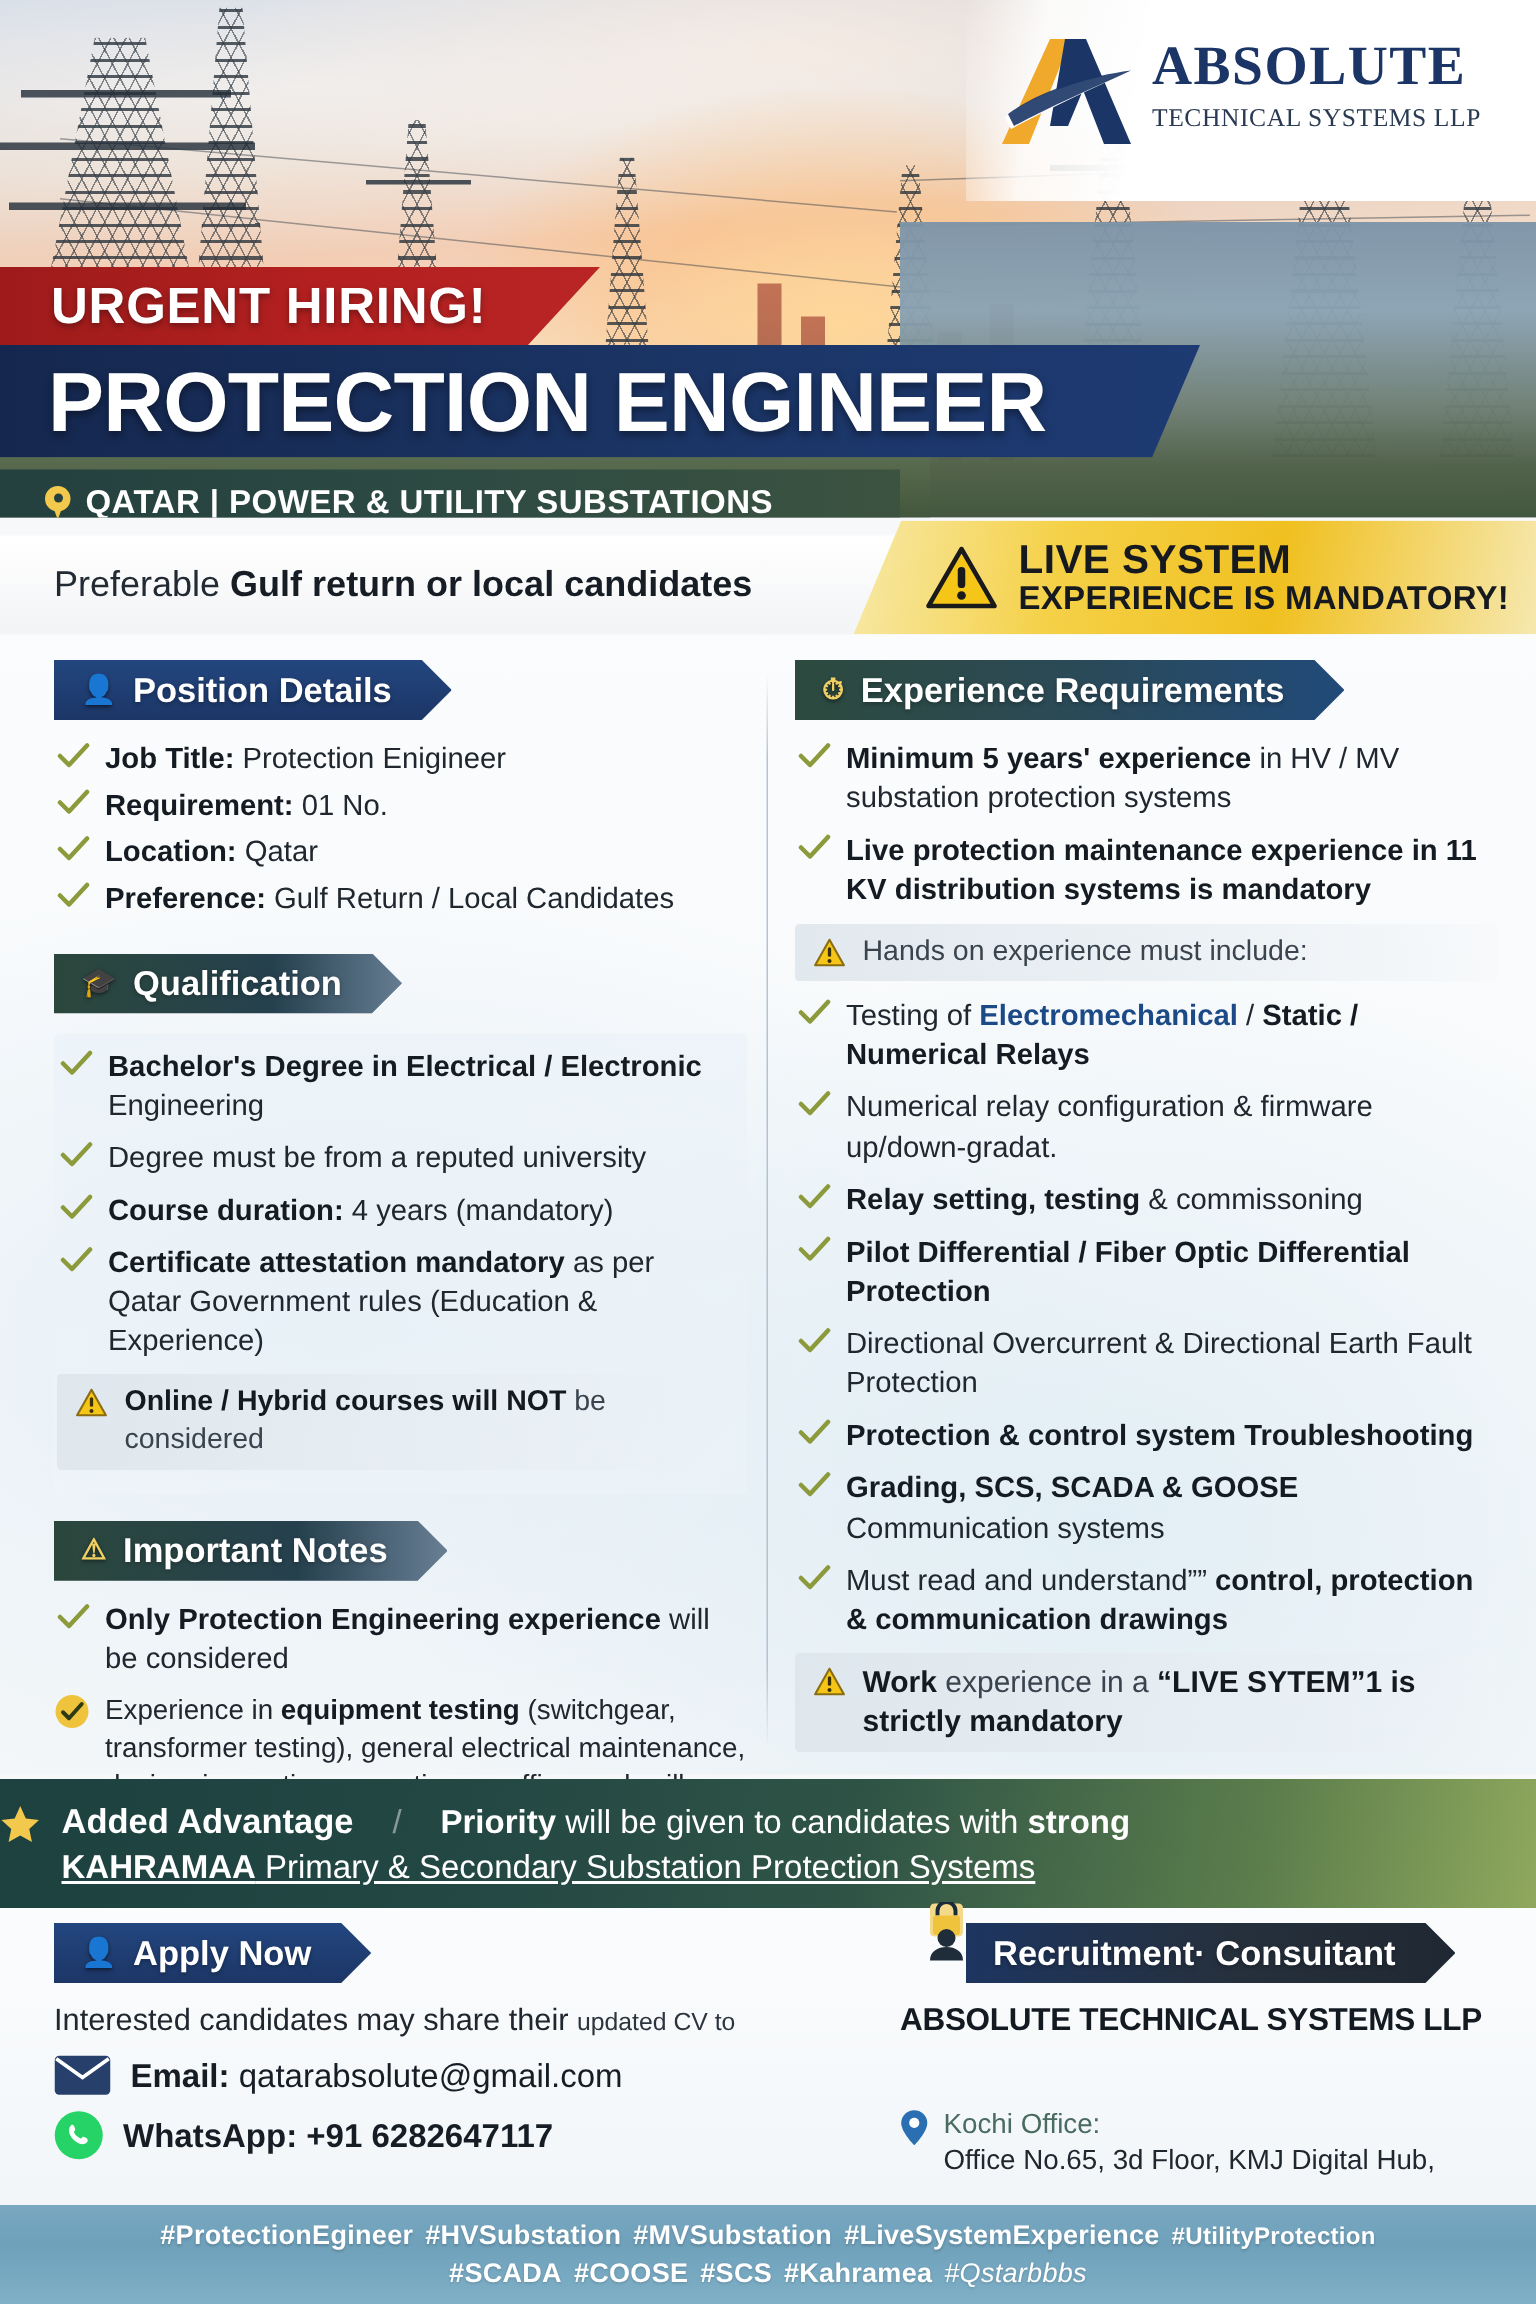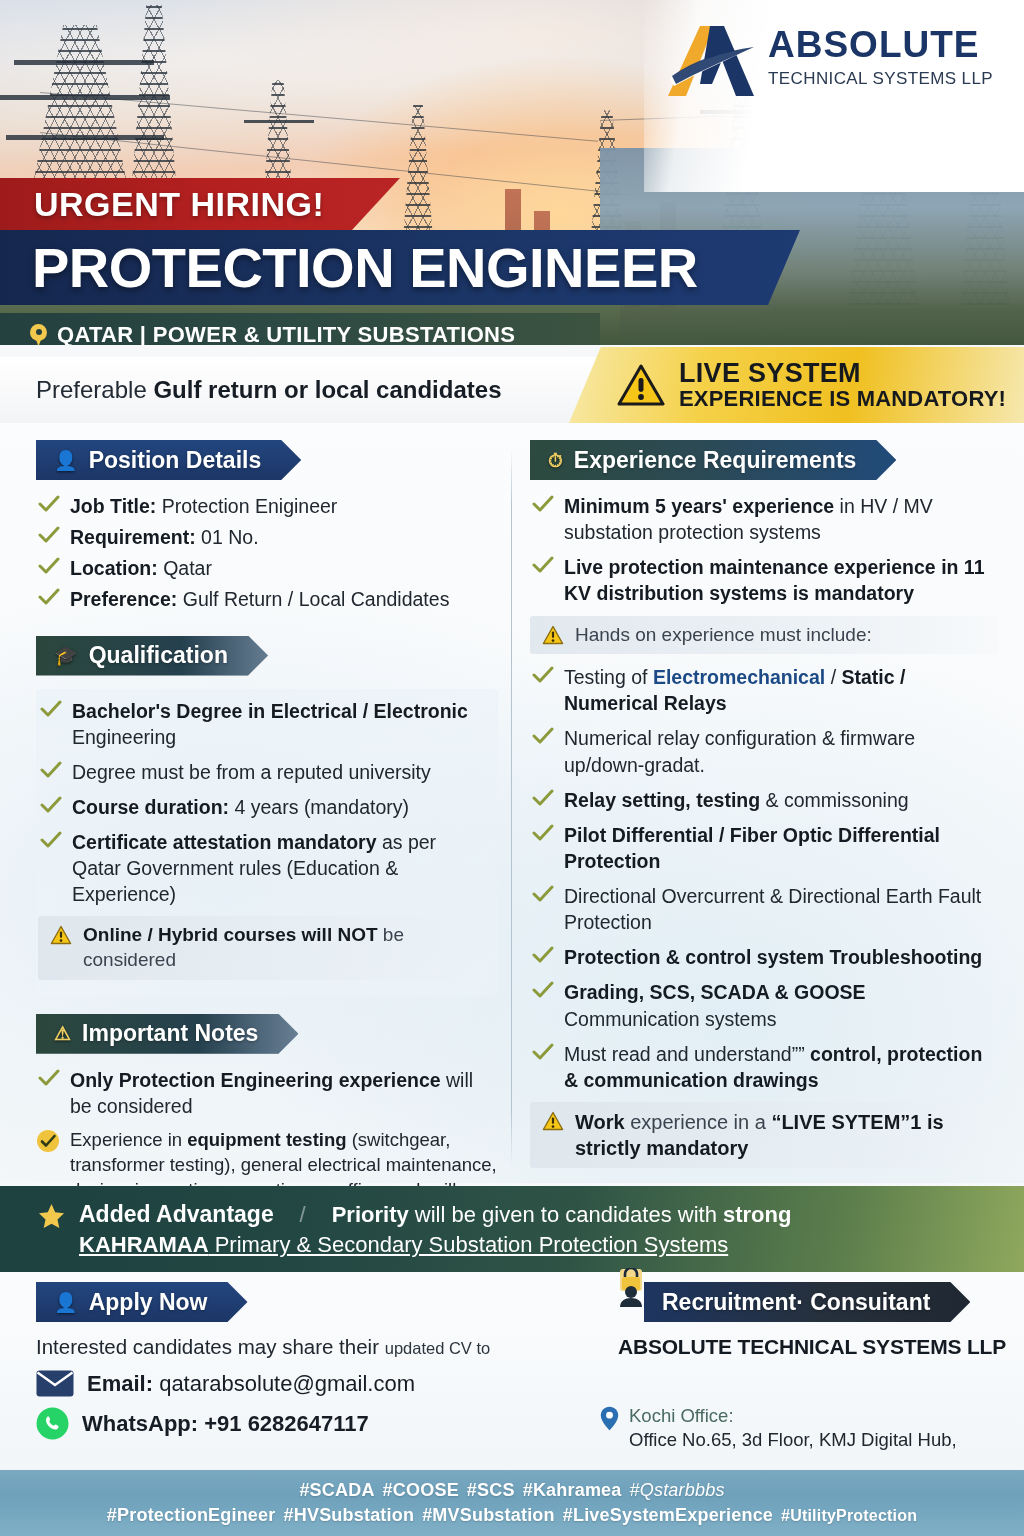--- a/index.html
+++ b/index.html
@@ -30,22 +30,23 @@
     background: radial-gradient(ellipse at 50% 60%, rgba(255,214,150,0.92) 0%, rgba(255,186,110,0.45) 38%, rgba(255,200,150,0.0) 72%);
   }
   .sky-clouds {
     position: absolute; left: 0; top: 0; width: 1024px; height: 200px;
     background:
       radial-gradient(ellipse at 18% 30%, rgba(255,255,255,0.55) 0%, rgba(255,255,255,0) 55%),
       radial-gradient(ellipse at 52% 16%, rgba(255,236,222,0.6) 0%, rgba(255,255,255,0) 50%),
       radial-gradient(ellipse at 78% 38%, rgba(210,225,240,0.5) 0%, rgba(255,255,255,0) 55%);
   }
   .logo-plate {
-    position: absolute; right: 0; top: 0; width: 380px; height: 192px;
+    position: absolute; right: 0; top: 0; width: 380px; height: 134px;
     background: linear-gradient(100deg, rgba(255,255,255,0.0) 0%, rgba(255,255,255,0.85) 14%, #ffffff 32%, #ffffff 100%);
+    font-family: Liberation Serif, serif;
   }
   .ground-right {
     position: absolute; right: 0; top: 148px; width: 424px; height: 197px;
     background: linear-gradient(180deg, #7d94a8 0%, #8aa3b4 30%, #6f7f74 62%, #4f6048 82%, #3f5339 100%);
     opacity: 0.96;
   }
   .ground-left {
     position: absolute; left: 0; top: 300px; width: 620px; height: 45px;
     background: linear-gradient(180deg, #5d6f52 0%, #43573c 100%);
   }
@@ -230,21 +231,21 @@
   
   .advantage {
     position: absolute; left: 0; top: 1186px; width: 1024px; height: 86px;
     background: linear-gradient(100deg, #1f4240 0%, #23474180 0%, #224541 18%, #2a4f44 48%, #466b45 78%, #7f9a55 100%);
     display: flex; align-items: center;
   }
   .advantage::before {
     content: ""; position: absolute; inset: 0;
     background: linear-gradient(100deg, #1d413f 0%, #234743 30%, #2f5446 56%, #5c7e4c 82%, #8fa85d 100%);
   }
-  .adv-inner { position: relative; z-index: 2; padding-left: 38px; display: flex; align-items: flex-start; gap: 14px; }
+  .adv-inner { position: relative; z-index: 2; display: flex; align-items: flex-start; gap: 14px; }
   .star {
     flex: 0 0 auto; width: 27px; height: 27px; margin-top: 4px;
   }
   .adv-lines { color: #ffffff; line-height: 1.32; }
   .adv-row1 { display: flex; align-items: baseline; gap: 0; font-size: 22px; }
   .adv-title { font-weight: 700; font-size: 23px; }
   .adv-sep { display: inline-block; width: 58px; text-align: center; color: rgba(255,255,255,0.45); font-size: 22px; }
   .adv-row1 b { font-weight: 700; }
   .adv-row2 { font-size: 22px; text-decoration: underline; }
   .adv-row2 b { font-weight: 700; }
@@ -259,21 +260,21 @@
 
   .apply-lead { font-size: 20.5px; color: #20272f; margin-bottom: 11px; }
   .apply-lead .sm { font-size: 16.5px; color: #2c343d; }
 
   .contact-row { display: flex; align-items: center; gap: 13px; margin-bottom: 10px; }
   .contact-row .ctext { font-size: 22px; color: #161d25; }
   .contact-row .ctext b { font-weight: 700; }
   .env { width: 38px; height: 27px; flex: 0 0 auto; }
   .wa { width: 33px; height: 33px; flex: 0 0 auto; }
 
-  .firm-name { font-size: 21px; font-weight: 700; color: #141a21; margin-bottom: 8px; letter-spacing: -0.2px; margin-left: 18px; }
+  .firm-name { font-size: 21px; font-weight: 700; color: #141a21; margin-bottom: 8px; letter-spacing: -0.2px; }
   .addr-row { display: flex; gap: 10px; margin-bottom: 9px; margin-top: 45px; }
   .addr-row .pin2 { flex: 0 0 auto; width: 19px; height: 25px; margin-top: 2px; }
   .addr-txt { font-size: 18.5px; color: #20272f; line-height: 1.3; }
   .addr-txt .olabel { color: #4a6b5f; }
   .addr-txt b { font-weight: 700; }
 
   .lock-ico { position: absolute; left: 14px; top: -14px; width: 34px; height: 40px; }
 
   
   .footer {
@@ -705,20 +706,20 @@
           </svg>
       </span>
       <div class="addr-txt">
         <b>Metro</b><span> Pillar 676, MG Road, Ernakulam, Andheri West, Mumbai</span>
       </div>
     </div>
   </div>
 
   <div class="footer">
     <div class="fr">
+      <span>#ProtectionEgineer</span><span>#HVSubstation</span><span>#MVSubstation</span><span>#LiveSystemExperience</span><span class="dim">#UtilityProtection</span>
+    </div>
+    <div class="fr">
       <span>#SCADA</span><span>#COOSE</span><span>#SCS</span><span>#Kahramea</span><span class="ital">#Qstarbbbs</span>
     </div>
-    <div class="fr">
-      <span>#ProtectionEgineer</span><span>#HVSubstation</span><span>#MVSubstation</span><span>#LiveSystemExperience</span><span class="dim">#UtilityProtection</span>
-    </div>
   </div>
 
 </div>
 
 </body></html>

